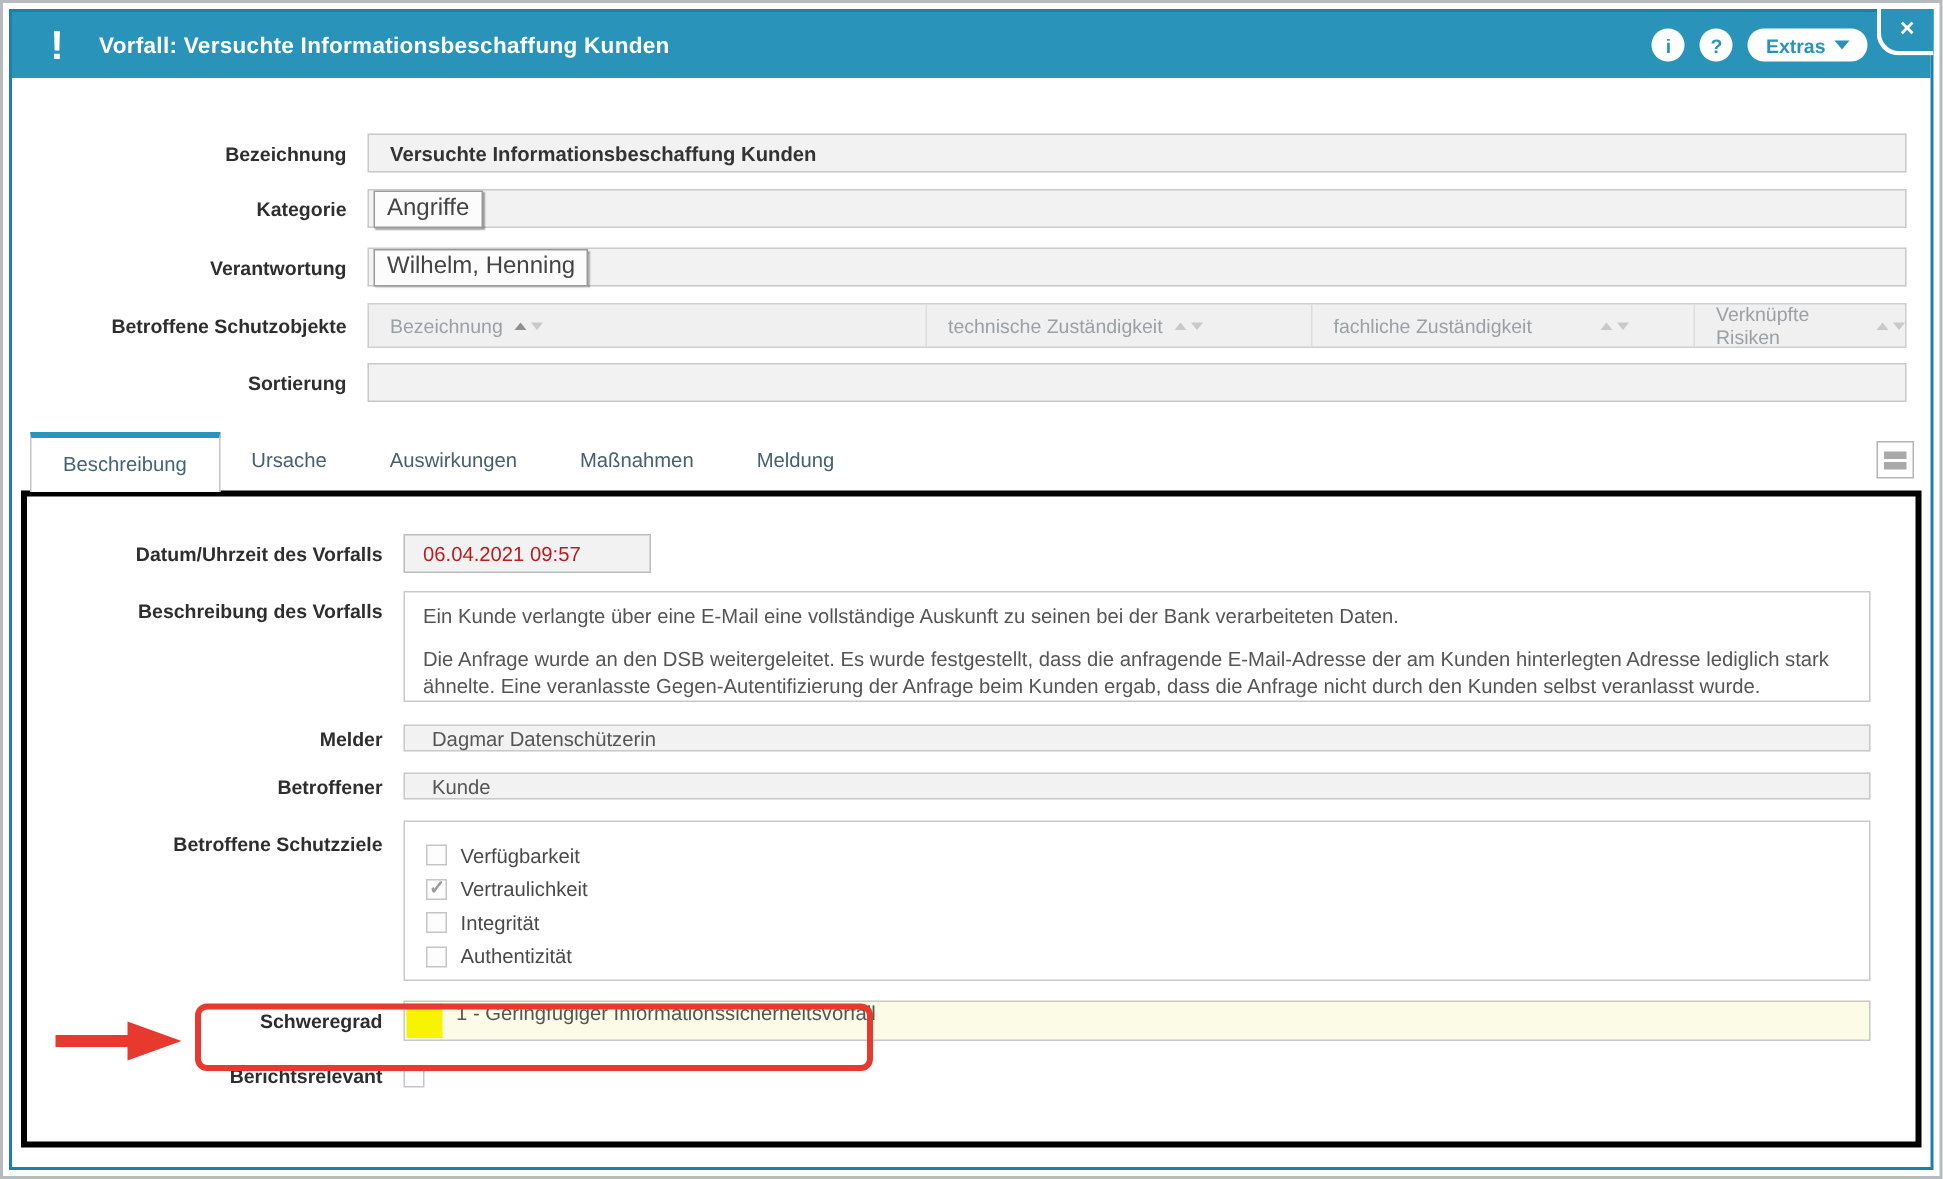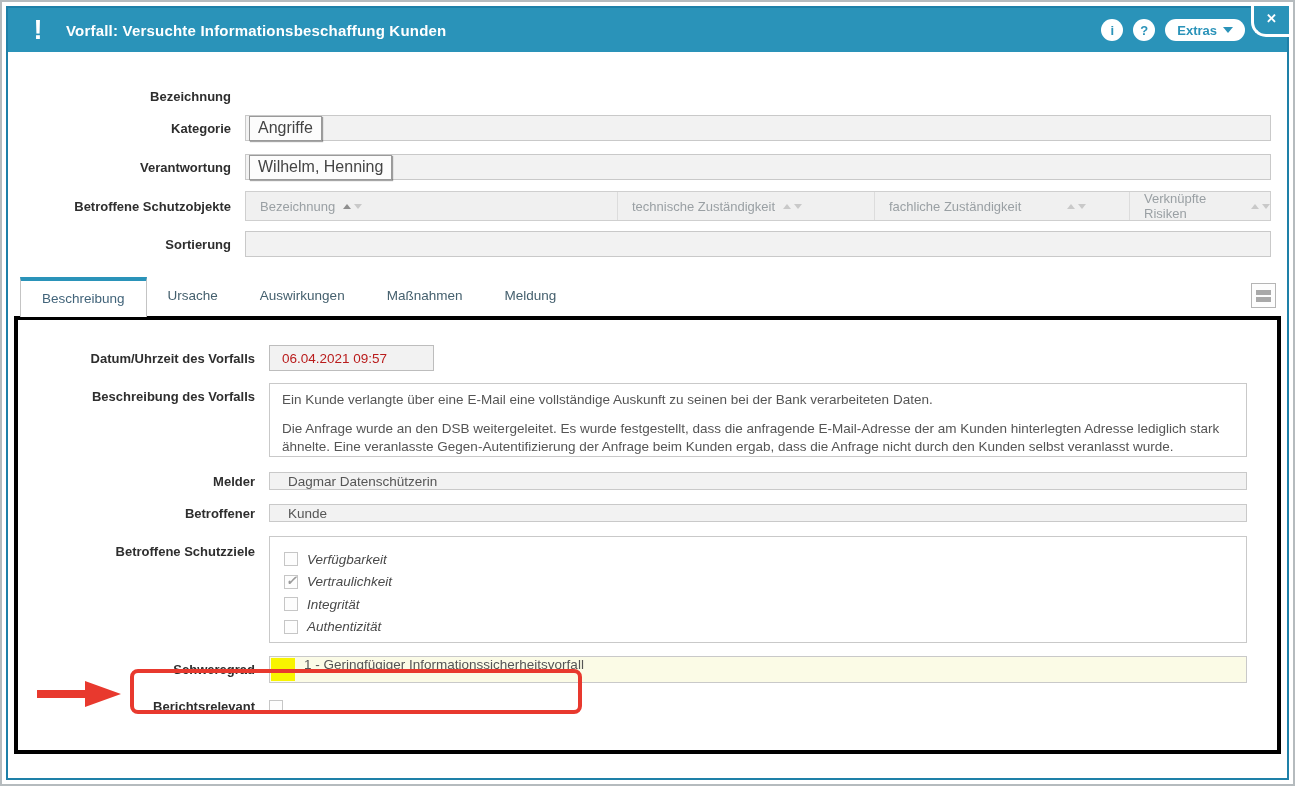--- a/index.html
+++ b/index.html
@@ -194,21 +194,21 @@
   .input-line {
     flex: 1; height: 18px;
     background: #f2f2f2; border: 1px solid #c9c9c9;
     font-size: 13.5px; color: #555;
     display: flex; align-items: center; padding-left: 18px;
   }
   .goals-box {
     flex: 1; height: 107px;
     border: 1px solid #c9c9c9; background: #fff;
     padding: 7px 0 0 14px;
-    display: flex; flex-direction: column; justify-content: space-evenly; font-style: italic;
+    display: flex; flex-direction: column; justify-content: space-evenly;
   }
   .goal-row { display: flex; align-items: center; gap: 9px; }
   .checkbox {
     width: 14px; height: 14px; flex: none;
     border: 1px solid #c6c6c6; background: #fdfdfd;
     position: relative; cursor: pointer;
   }
   .checkbox.checked::after {
     content: "✓";
     position: absolute; left: 1px; top: -3px;
@@ -265,20 +265,21 @@
         </span>
       </div>
     </div>
     <div class="close-btn">
       <span class="x">✕</span>
     </div>
 
     <div class="form-row first">
       <span class="lbl">Bezeichnung</span>
       <span class="gap"></span>
+      <div class="field bold-val">Versuchte Informationsbeschaffung Kunden</div>
     </div>
 
     <div class="form-row">
       <span class="lbl">Kategorie</span>
       <span class="gap"></span>
       <div class="field">
         <span class="chip">Angriffe</span>
       </div>
     </div>
 

